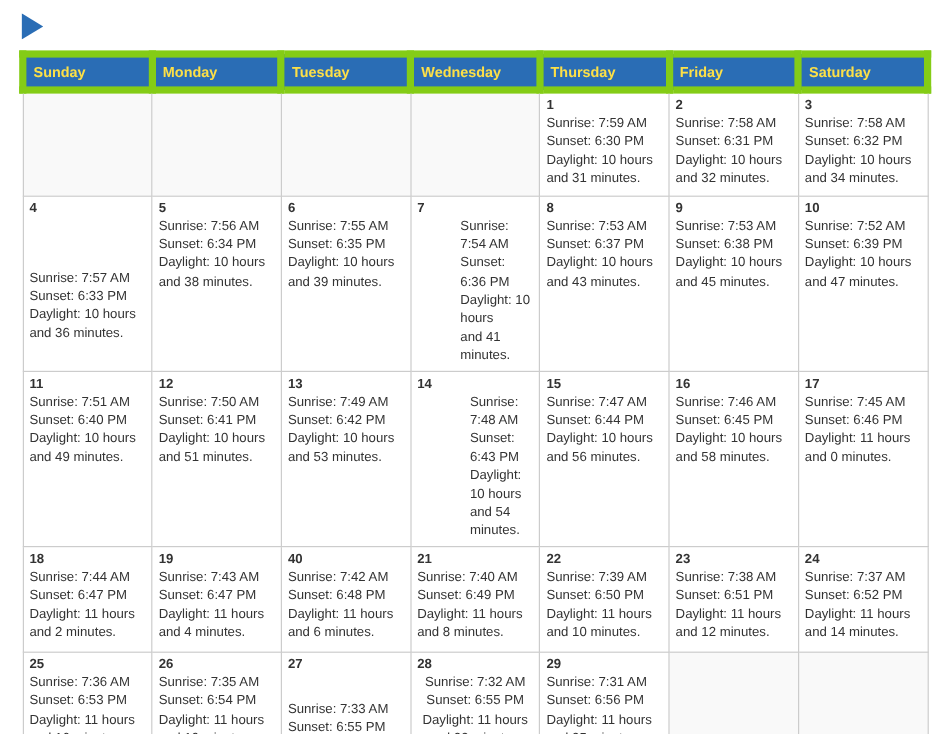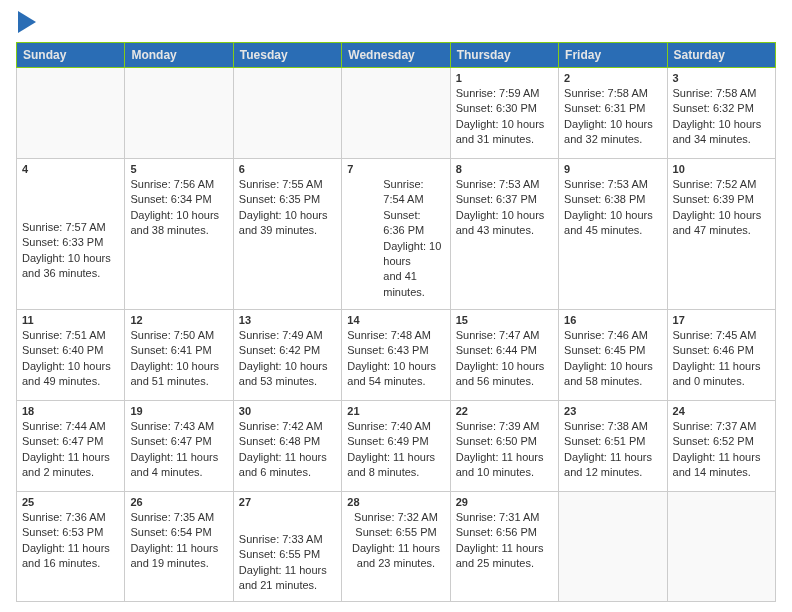--- a/index.html
+++ b/index.html
@@ -57,26 +57,26 @@
     }
     .calendar {
       flex: 1;
       border: 1px solid #ccc;
       border-collapse: collapse;
       width: 100%;
       table-layout: fixed;
     }
     .calendar th {
       background: #2a6db5;
-      color: #e5e5e5;
+      color: #fde047;
       text-align: left;
       padding: 5px 6px;
       font-size: 12px;
       font-weight: bold;
-      border: 1px solid #84cc16;
+      border: 6px solid #84cc16;
     }
     .calendar td {
       border: 1px solid #ccc;
       vertical-align: top;
       padding: 4px 5px;
       font-size: 9.5px;
       color: #333;
       background: #fff;
       height: 88px;
     }
@@ -224,21 +224,21 @@
           </td>
           <td>
             <span class="day-num">13</span>
             <div class="cell-text" style="white-space: pre-line;">Sunrise: 7:49 AM
 Sunset: 6:42 PM
 Daylight: 10 hours
 and 53 minutes.</div>
           </td>
           <td>
             <span class="day-num">14</span>
-            <div class="cell-text" style="white-space: pre-line;">Sunrise: 7:48 AM
+            <div class="cell-text" style="white-space: pre-line; margin-left: 44px;">Sunrise: 7:48 AM
 Sunset: 6:43 PM
 Daylight: 10 hours
 and 54 minutes.</div>
           </td>
           <td>
             <span class="day-num">15</span>
             <div class="cell-text" style="white-space: pre-line;">Sunrise: 7:47 AM
 Sunset: 6:44 PM
 Daylight: 10 hours
 and 56 minutes.</div>
@@ -267,21 +267,21 @@
 and 2 minutes.</div>
           </td>
           <td>
             <span class="day-num">19</span>
             <div class="cell-text" style="white-space: pre-line;">Sunrise: 7:43 AM
 Sunset: 6:47 PM
 Daylight: 11 hours
 and 4 minutes.</div>
           </td>
           <td>
-            <span class="day-num">30</span>
+            <span class="day-num">40</span>
             <div class="cell-text" style="white-space: pre-line;">Sunrise: 7:42 AM
 Sunset: 6:48 PM
 Daylight: 11 hours
 and 6 minutes.</div>
           </td>
           <td>
             <span class="day-num">21</span>
             <div class="cell-text" style="white-space: pre-line;">Sunrise: 7:40 AM
 Sunset: 6:49 PM
 Daylight: 11 hours

